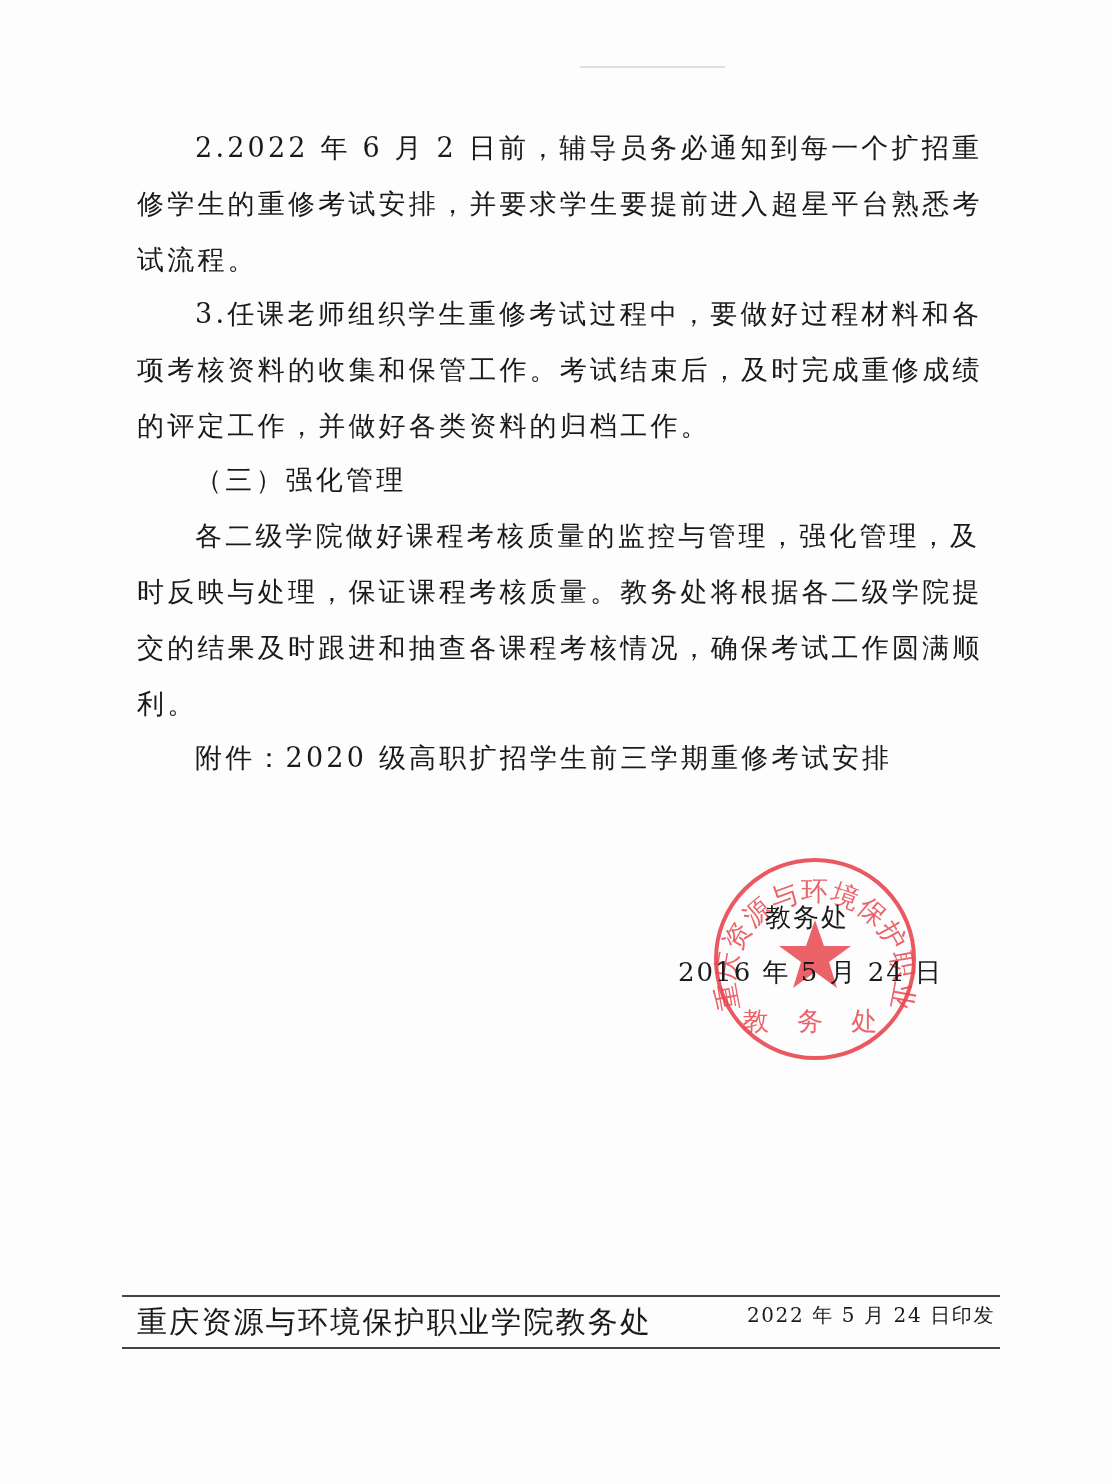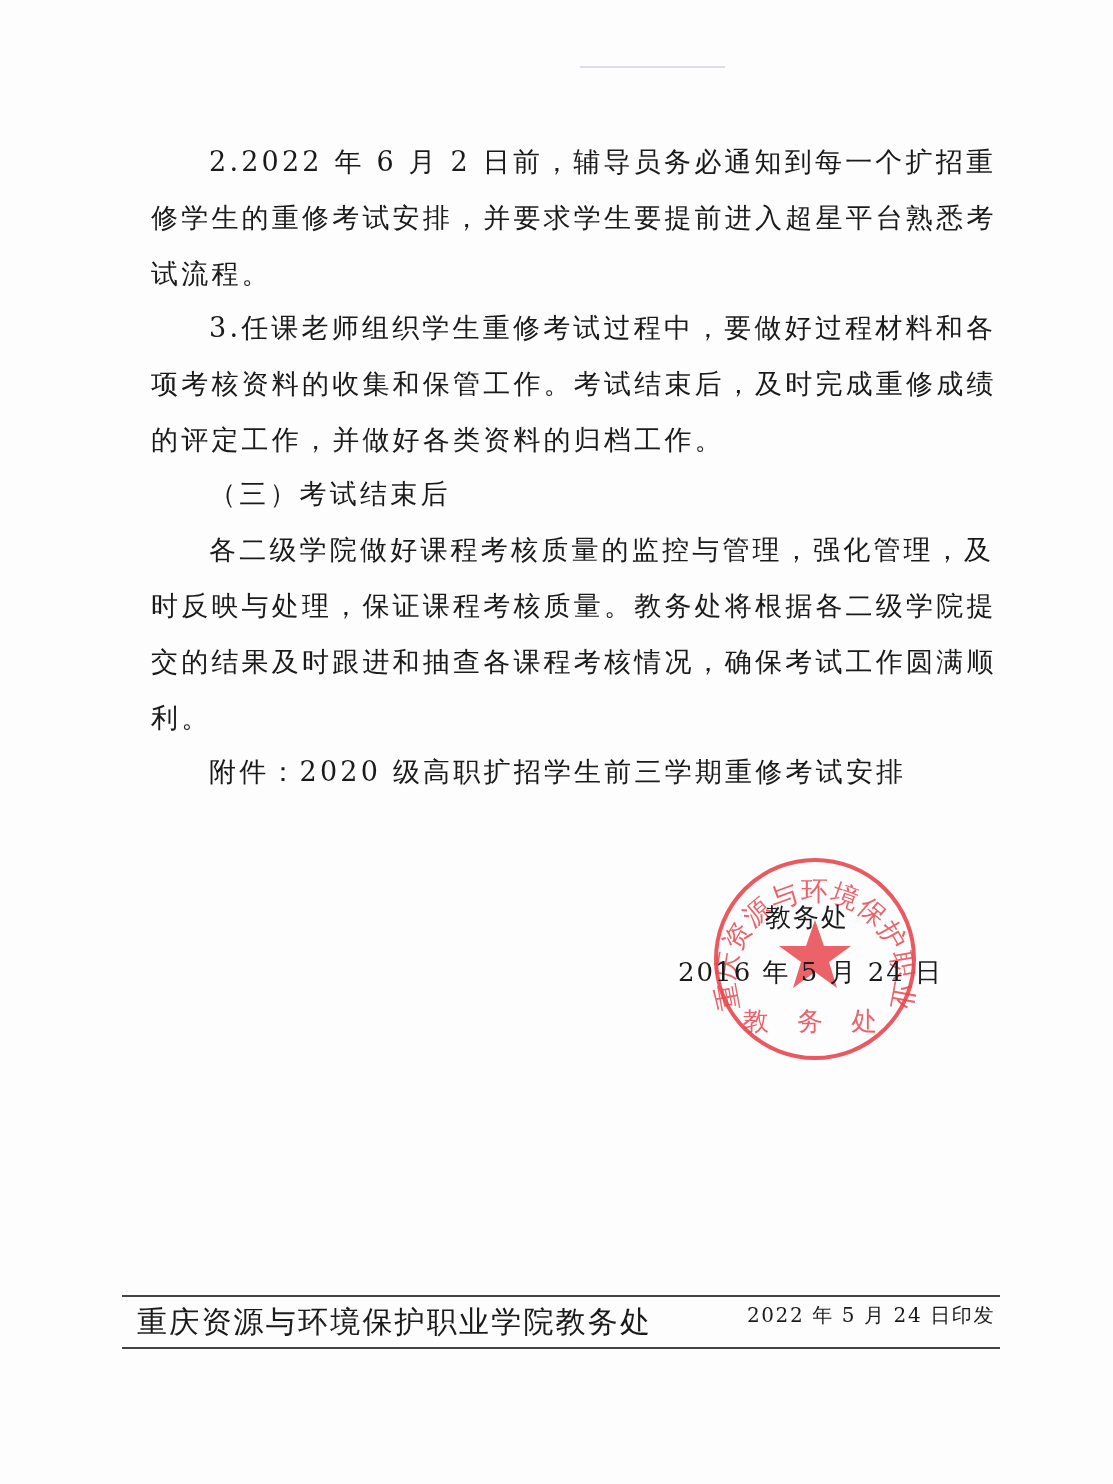--- a/index.html
+++ b/index.html
@@ -1,21 +1,21 @@
 <!DOCTYPE html>
 <html><head>
 <meta charset="utf-8">
 <style>
   html, body { margin:0; padding:0; }
   body {
     width:1113px; height:1484px; background:#fdfdfe; position:relative; overflow:hidden;
     font-family: "DejaVu Serif", "Liberation Serif", serif; color:#1a1a1a;
   }
   .top-rule { position:absolute; left:580px; top:66px; width:145px; height:2px; background:#dcdde8; }
-  .para { position:absolute; left:137px; width:860px; font-size:27px; line-height:56px; letter-spacing:3.2px; margin:14px; }
+  .para { position:absolute; left:137px; width:860px; font-size:27px; line-height:56px; letter-spacing:3.2px; margin:0; }
   .p1 { top:120px; }
   .p2 { top:286px; }
   .p3 { top:452px; }
   .p4 { top:508px; }
   .p5 { top:730px; }
   .indent { display:inline-block; width:58px; }
   .sig-dept { position:absolute; left:765px; top:900px; font-size:26px; letter-spacing:2px; }
   .sig-date { position:absolute; left:678px; top:955px; font-size:26px; letter-spacing:2px; }
   .stamp { position:absolute; left:710px; top:858px; width:210px; height:205px; }
   .foot-rule { position:absolute; left:122px; width:878px; background:#444; }
@@ -26,21 +26,21 @@
 </style>
 </head>
 <body>
 
 <div class="top-rule"></div>
 
 <p class="para p1"><span class="indent"></span><span>2.2022 年 6 月 2 日前，辅导员务必通知到每一个扩招重修学生的重修考试安排，并要求学生要提前进入超星平台熟悉考试流程。</span></p>
 
 <p class="para p2"><span class="indent"></span><span>3.任课老师组织学生重修考试过程中，要做好过程材料和各项考核资料的收集和保管工作。考试结束后，及时完成重修成绩的评定工作，并做好各类资料的归档工作。</span></p>
 
-<p class="para p3"><span class="indent"></span><span>（三）考试结束后</span></p>
+<p class="para p3"><span class="indent"></span><span>（三）强化管理</span></p>
 
 <p class="para p4"><span class="indent"></span><span>各二级学院做好课程考核质量的监控与管理，强化管理，及时反映与处理，保证课程考核质量。教务处将根据各二级学院提交的结果及时跟进和抽查各课程考核情况，确保考试工作圆满顺利。</span></p>
 
 <p class="para p5"><span class="indent"></span><span>附件：2020 级高职扩招学生前三学期重修考试安排</span></p>
 
 <svg class="stamp" viewBox="0 0 210 205" xmlns="http://www.w3.org/2000/svg">
   <defs>
     <path id="ringPath" d="M 30 150 A 80 80 0 1 1 180 150"></path>
   </defs>
   <circle cx="105" cy="101" r="99" fill="none" stroke="#e8474f" stroke-width="4" opacity="0.9"></circle>

